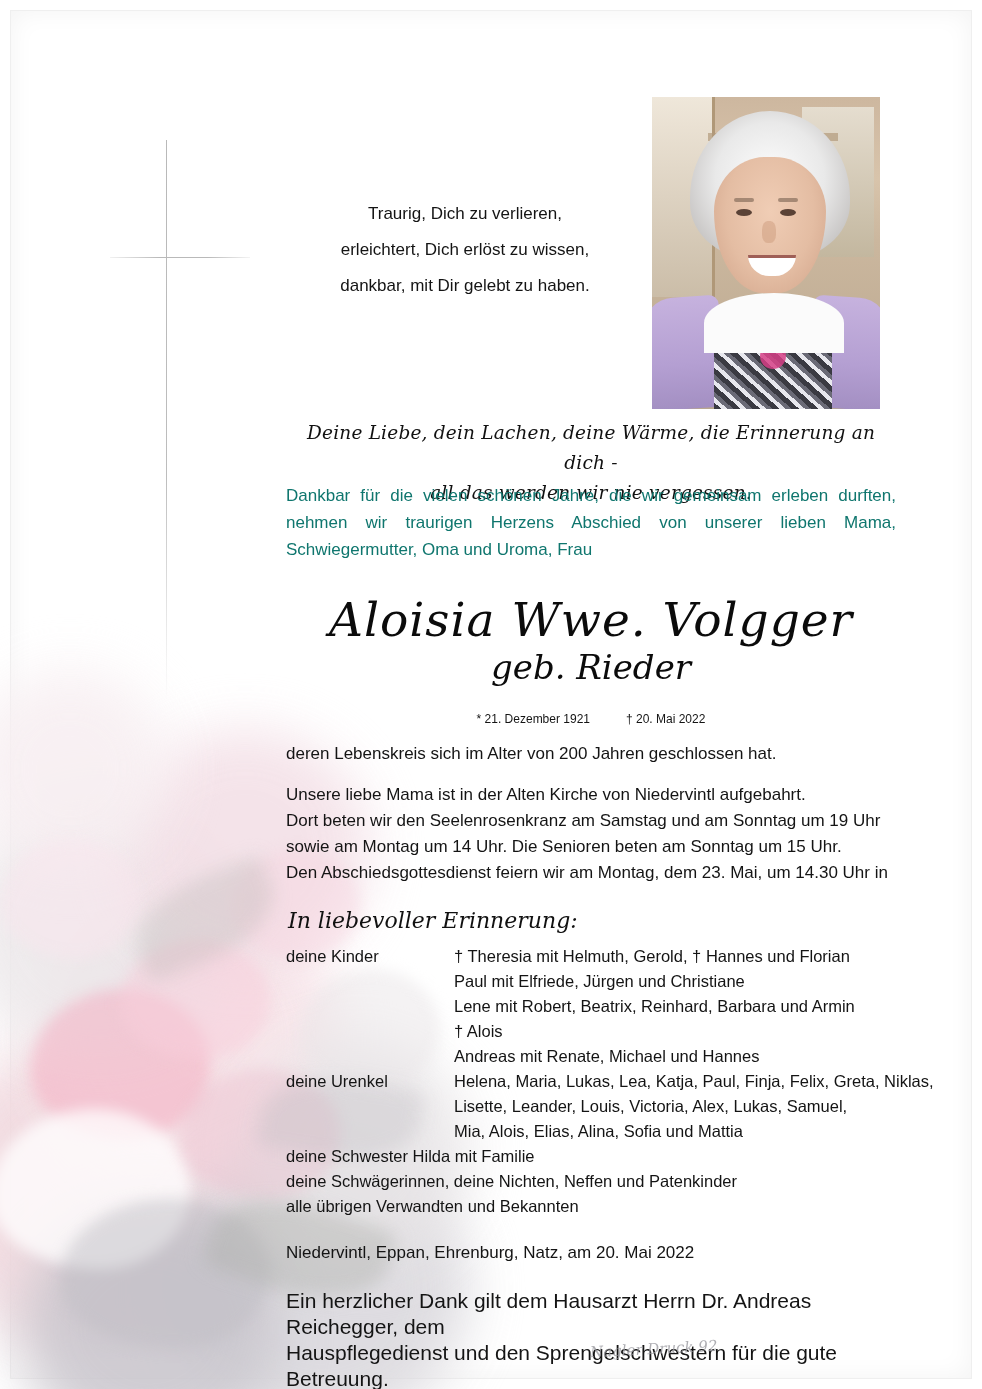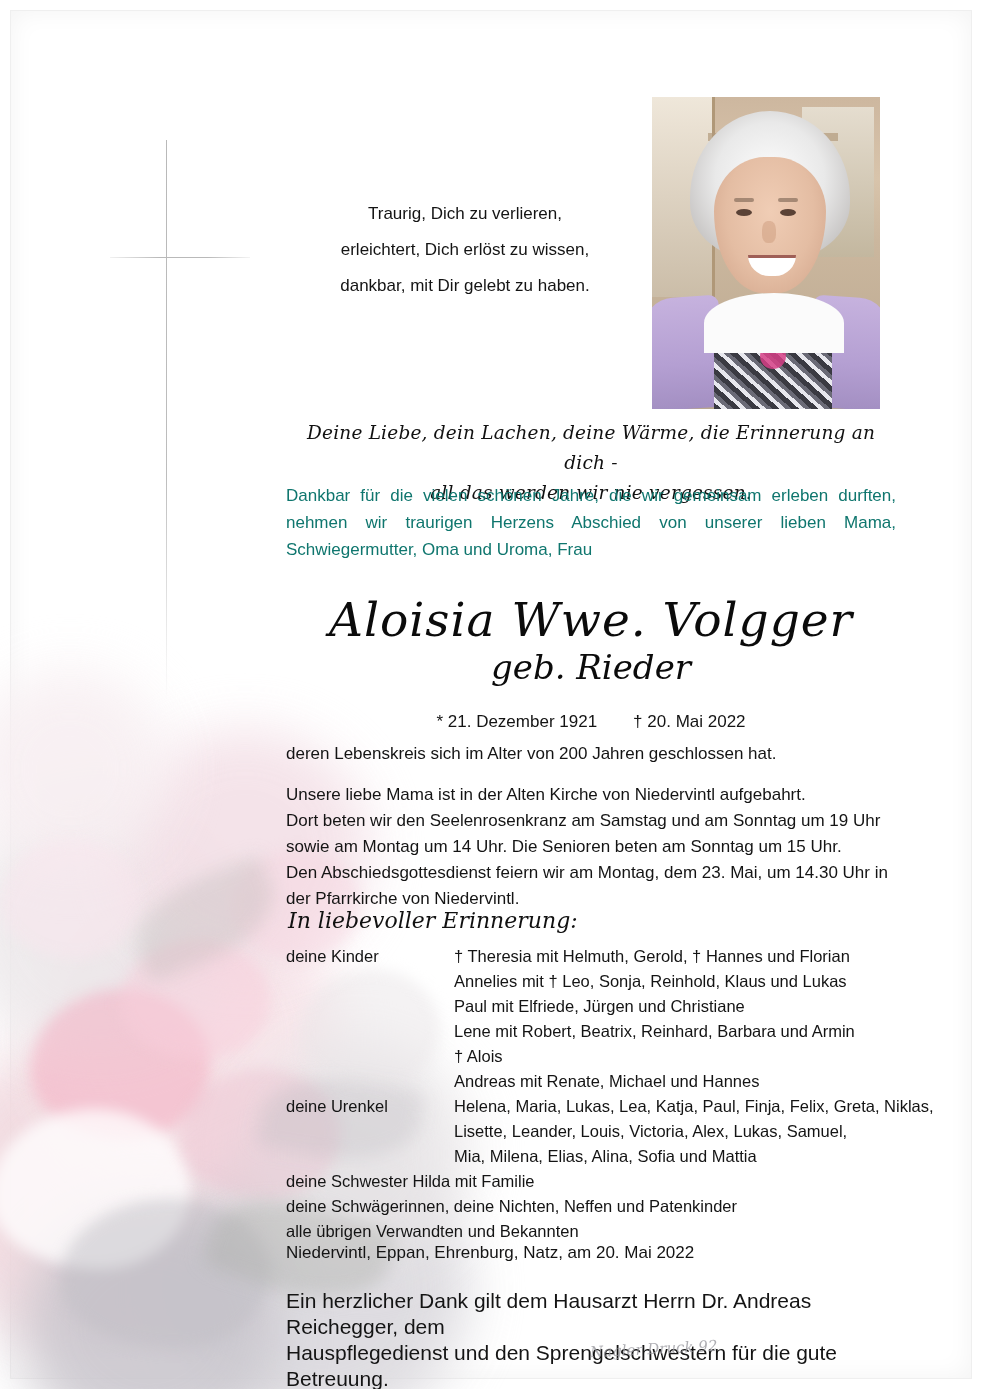--- a/index.html
+++ b/index.html
@@ -238,21 +238,21 @@
     font-size: 34px;
     line-height: 44px;
     color: #0b0b0b;
   }
   .dates {
     position: absolute;
     left: 286px;
     top: 712px;
     width: 610px;
     text-align: center;
-    font-size: 17px;
+    font-size: 12px;
     color: #141414;
   }
   .dates .sep { display: inline-block; width: 36px; }
   .age-line {
     position: absolute;
     left: 286px;
     top: 740px;
     width: 610px;
     font-size: 17px;
     line-height: 27px;
@@ -395,43 +395,41 @@
     <span>* 21. Dezember 1921</span><span class="sep"></span><span>† 20. Mai 2022</span>
   </div>
 
   <div class="age-line">deren Lebenskreis sich im Alter von 200 Jahren geschlossen hat.</div>
 
   <div class="service">
     <div>Unsere liebe Mama ist in der Alten Kirche von Niedervintl aufgebahrt.</div>
     <div>Dort beten wir den Seelenrosenkranz am Samstag und am Sonntag um 19 Uhr</div>
     <div>sowie am Montag um 14 Uhr. Die Senioren beten am Sonntag um 15 Uhr.</div>
     <div>Den Abschiedsgottesdienst feiern wir am Montag, dem 23. Mai, um 14.30 Uhr in</div>
-    <div>der Pfarrkirche von Niedervintl.</div>
   </div>
 
   <div class="remembrance-head">In liebevoller Erinnerung:</div>
 
   <div class="family">
     <div class="row">
       <div class="label">deine Kinder</div>
       <div class="vals">
         <div>† Theresia mit Helmuth, Gerold, † Hannes und Florian</div>
-        <div>Annelies mit † Leo, Sonja, Reinhold, Klaus und Lukas</div>
         <div>Paul mit Elfriede, Jürgen und Christiane</div>
         <div>Lene mit Robert, Beatrix, Reinhard, Barbara und Armin</div>
         <div>† Alois</div>
         <div>Andreas mit Renate, Michael und Hannes</div>
       </div>
     </div>
     <div class="row">
       <div class="label">deine Urenkel</div>
       <div class="vals">
         <div>Helena, Maria, Lukas, Lea, Katja, Paul, Finja, Felix, Greta, Niklas,</div>
         <div>Lisette, Leander, Louis, Victoria, Alex, Lukas, Samuel,</div>
-        <div>Mia, Milena, Elias, Alina, Sofia und Mattia</div>
+        <div>Mia, Alois, Elias, Alina, Sofia und Mattia</div>
       </div>
     </div>
     <div class="single">deine Schwester Hilda mit Familie</div>
     <div class="single">deine Schwägerinnen, deine Nichten, Neffen und Patenkinder</div>
     <div class="single">alle übrigen Verwandten und Bekannten</div>
   </div>
 
   <div class="place-line">Niedervintl, Eppan, Ehrenburg, Natz, am 20. Mai 2022</div>
 
   <div class="thanks">

